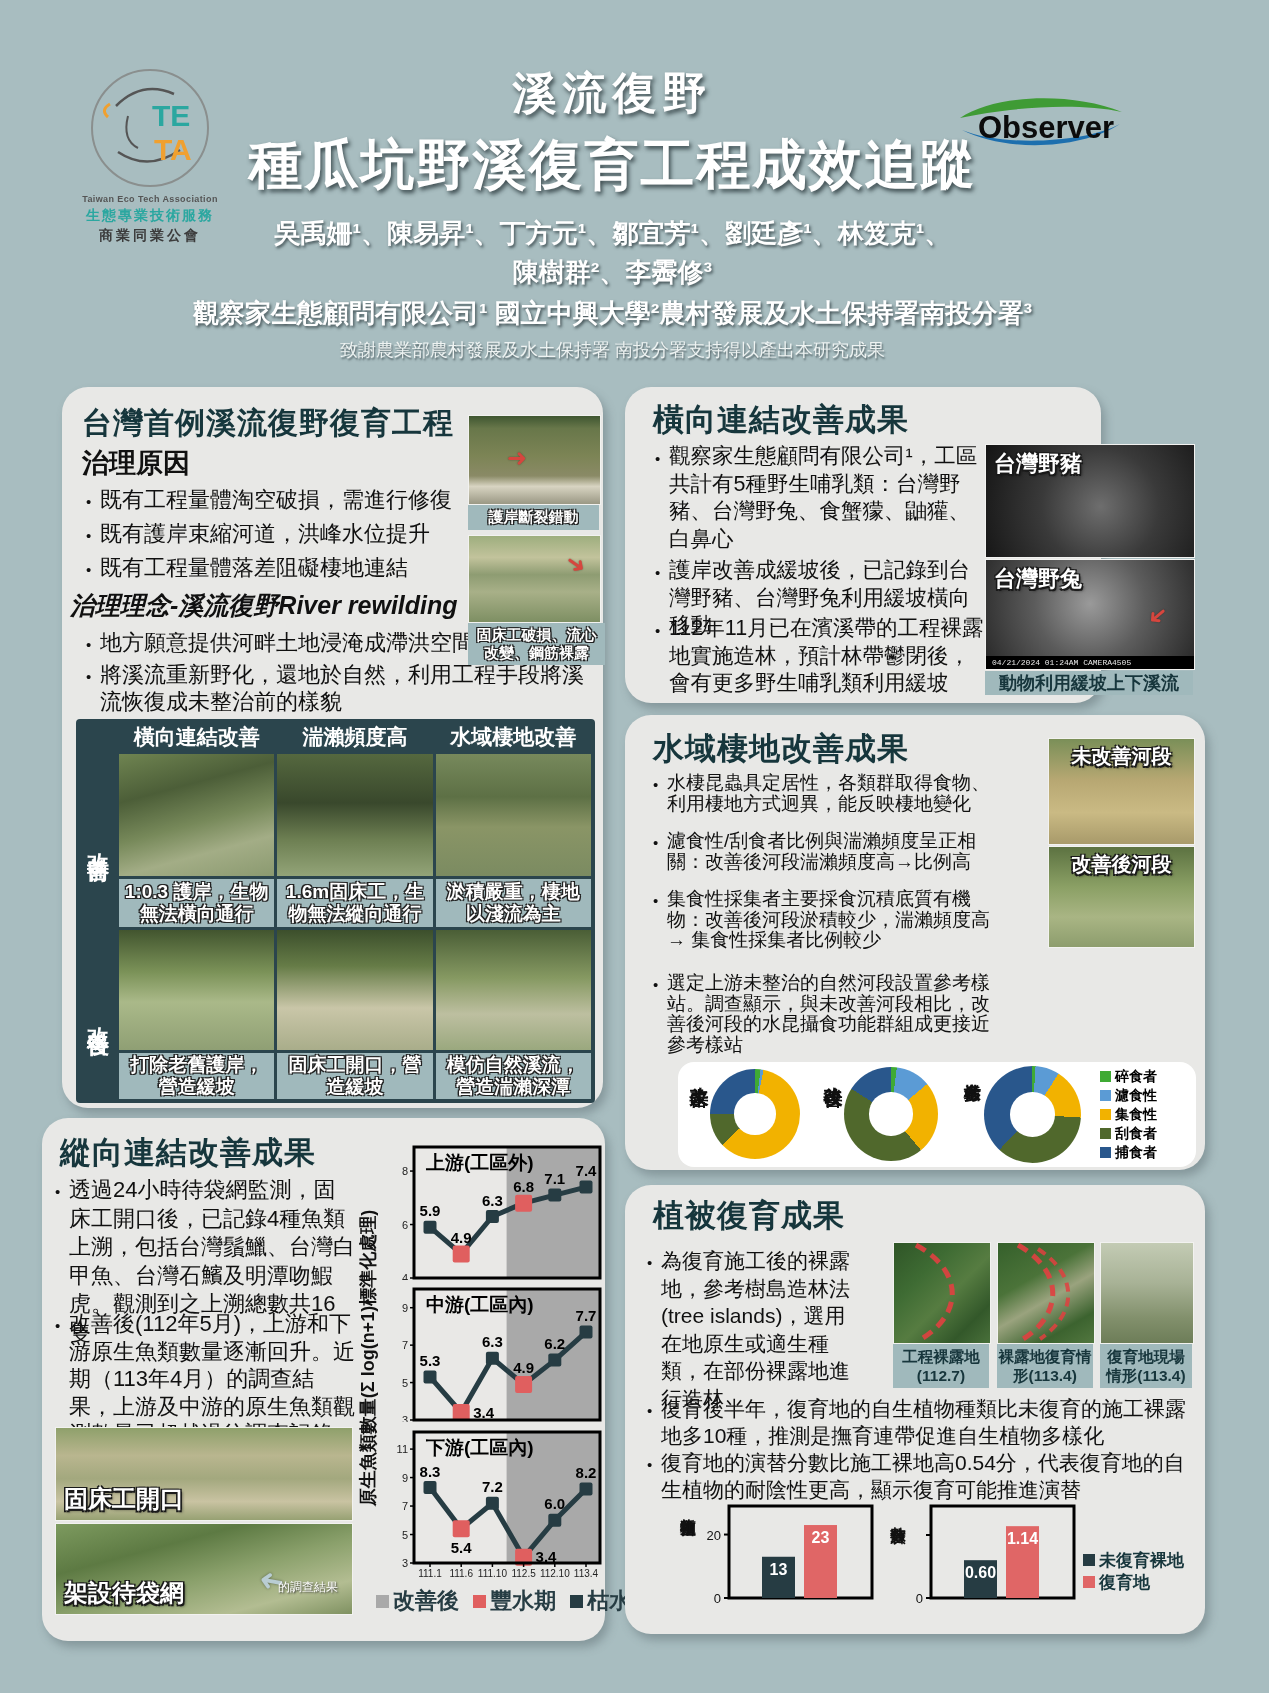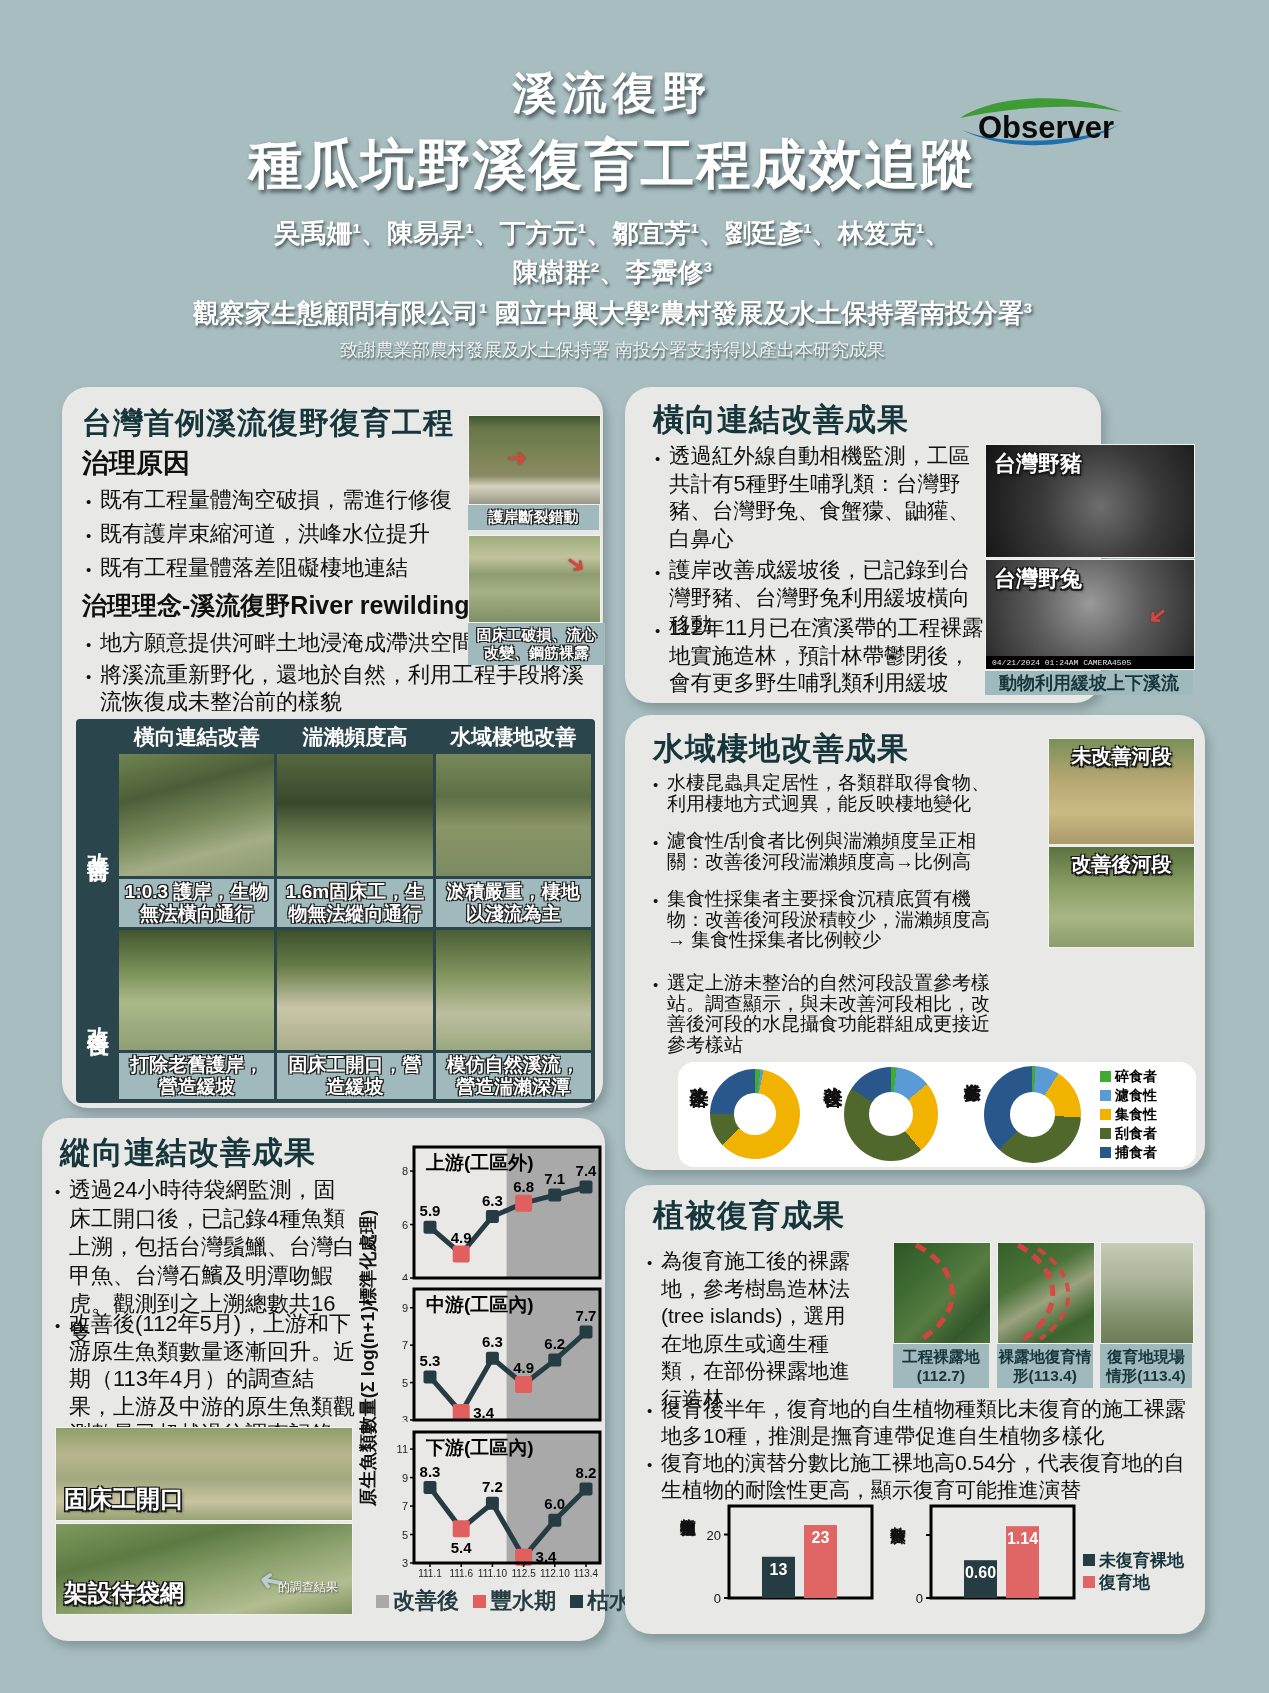--- a/index.html
+++ b/index.html
@@ -58,20 +58,34 @@
   .sq{display:inline-block;width:13px;height:13px;margin-right:4px;}
   .chart{position:absolute;}
 </style>
 </head>
 <body>
 
 <div class="poster">
 
   <div class="abs" style="left:0;top:0;width:1269px;height:360px;">
 
+    <div class="abs" style="left:66px;top:64px;width:168px;text-align:center;">
+      <svg width="128" height="128" viewBox="0 0 128 128" style="display:block;margin:0 auto;">
+        <circle cx="64" cy="64" r="58" fill="none" stroke="#8a8f8e" stroke-width="2"></circle>
+        <path d="M30,42 Q56,16 88,30" fill="none" stroke="#555" stroke-width="2.5"></path>
+        <path d="M24,40 q-10,6 -2,13" fill="none" stroke="#f0a02f" stroke-width="3"></path>
+        <path d="M32,88 Q62,108 94,86" fill="none" stroke="#555" stroke-width="2.5"></path>
+        <path d="M42,52 Q36,76 52,84" fill="none" stroke="#555" stroke-width="2"></path>
+        <text x="66" y="62" font-size="30" font-weight="bold" fill="#2ba7a0">TE</text>
+        <text x="68" y="96" font-size="30" font-weight="bold" fill="#f0a02f">TA</text>
+      </svg>
+      <div style="font-size:9px;letter-spacing:.4px;color:#555;font-weight:700;margin-top:2px;">Taiwan Eco Tech Association</div>
+      <div style="font-size:14px;font-weight:700;color:#2ba7a0;letter-spacing:2px;margin-top:3px;">生態專業技術服務</div>
+      <div style="font-size:14px;font-weight:700;color:#3c3c3c;letter-spacing:3px;margin-top:2px;">商業同業公會</div>
+    </div>
 
     <div class="abs" style="left:950px;top:88px;width:180px;height:80px;">
       <svg width="180" height="80" viewBox="0 0 180 80">
         <path d="M10,30 C45,6 122,4 172,24 C125,14 55,20 10,30 Z" fill="#3f9b35"></path>
         <path d="M12,42 C50,58 132,56 170,36 C130,62 55,64 12,42 Z" fill="#1d6fae"></path>
         <text x="28" y="50" font-size="31" font-weight="800" fill="#0c0c0c">Observer</text>
       </svg>
     </div>
 
     <div class="abs" style="left:190px;top:64px;width:845px;text-align:center;">
@@ -94,21 +108,21 @@
       </div>
     <div class="bullet" style="left:24px;top:133px;width:378px;font-size:22px;line-height:28px;">
       <span class="bdot">•</span>
         <div class="btxt">既有護岸束縮河道，洪峰水位提升</div>
       </div>
     <div class="bullet" style="left:24px;top:167px;width:378px;font-size:22px;line-height:28px;">
       <span class="bdot">•</span>
         <div class="btxt">既有工程量體落差阻礙棲地連結</div>
       </div>
 
-    <div class="sub" style="left:20px;top:202px;font-size:25px;">治理理念-溪流復野River rewilding</div>
+    <div class="sub" style="left:8px;top:202px;font-size:25px;font-style:italic;">治理理念-溪流復野River rewilding</div>
     <div class="bullet" style="left:24px;top:242px;width:505px;font-size:22px;line-height:28px;">
       <span class="bdot">•</span>
         <div class="btxt">地方願意提供河畔土地浸淹成滯洪空間</div>
       </div>
     <div class="bullet" style="left:24px;top:274px;width:508px;font-size:22px;line-height:27px;">
       <span class="bdot">•</span>
         <div class="btxt">將溪流重新野化，還地於自然，利用工程手段將溪流恢復成未整治前的樣貌</div>
       </div>
 
     <div class="photo ph-wall" style="left:406px;top:28px;width:131px;height:88px;">
@@ -274,21 +288,21 @@
         <span class="sq" style="background: rgb(38, 60, 67);"></span>
         <span>枯水期</span>
         </span>
     </div>
   </div>
 
   <div class="panel" style="left:625px;top:387px;width:476px;height:316px;">
     <div class="shead" style="left:28px;top:12px;font-size:31px;">橫向連結改善成果</div>
     <div class="bullet" style="left:30px;top:56px;width:330px;font-size:21.5px;line-height:27.5px;">
       <span class="bdot">•</span>
-        <div class="btxt">透過紅外線自動相機監測，工區共計有5種野生哺乳類：台灣野豬、台灣野兔、食蟹獴、鼬獾、白鼻心</div>
+        <div class="btxt">觀察家生態顧問有限公司¹，工區共計有5種野生哺乳類：台灣野豬、台灣野兔、食蟹獴、鼬獾、白鼻心</div>
       </div>
     <div class="bullet" style="left:30px;top:170px;width:330px;font-size:21.5px;line-height:27.5px;">
       <span class="bdot">•</span>
         <div class="btxt">護岸改善成緩坡後，已記錄到台灣野豬、台灣野兔利用緩坡橫向移動</div>
       </div>
     <div class="bullet" style="left:30px;top:228px;width:330px;font-size:21.5px;line-height:27.5px;">
       <span class="bdot">•</span>
         <div class="btxt">112年11月已在濱溪帶的工程裸露地實施造林，預計林帶鬱閉後，會有更多野生哺乳類利用緩坡</div>
       </div>
 

